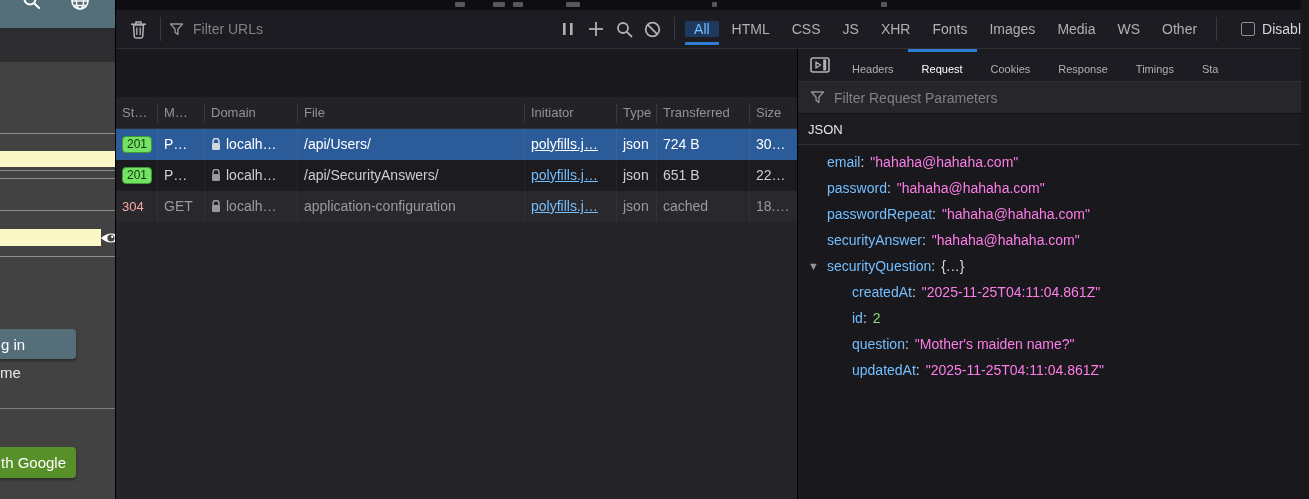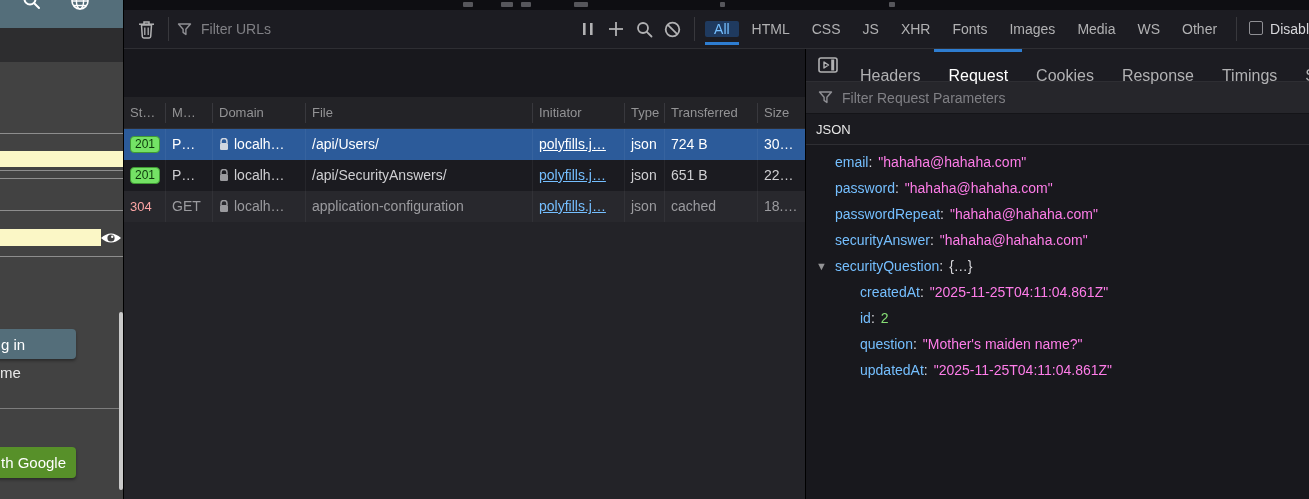--- a/index.html
+++ b/index.html
@@ -15,38 +15,38 @@
   .autofill{position:absolute;left:0;background:#fbf7c6;}
   .eye{position:absolute;left:100px;top:230px;width:22px;height:16px;}
   .pbtn{position:absolute;left:-4px;color:#fff;font-size:15px;border:none;border-radius:4px;
         box-shadow:0 2px 3px rgba(0,0,0,.35);text-align:left;padding:0 0 0 5px;cursor:pointer;}
   .pbtn.login{top:329px;width:80px;height:30px;background:#546e7a;}
   .pbtn.google{top:447px;width:80px;height:31px;background:#579029;}
   .pme{position:absolute;left:0;top:364px;color:#e8e8e8;font-size:15px;}
   .pscroll{position:absolute;right:0;top:312px;width:4px;height:178px;background:#c9c9c9;border-radius:2px;}
 
   
-  .devtools{position:absolute;left:123px;top:0;width:1186px;height:499px;background:#18181d;border-left:1px solid #000;}
+  .devtools{position:absolute;left:115px;top:0;width:1186px;height:499px;background:#18181d;border-left:1px solid #000;}
   .sliver{position:absolute;left:0;top:0;width:100%;height:10px;background:#0e0e12;overflow:hidden;}
   .frag{position:absolute;top:2px;height:5px;background:#6f6f74;opacity:.75;border-radius:1px;}
 
   .toolbar{position:absolute;left:0;top:10px;width:100%;height:39px;background:#1c1c22;
            border-bottom:1px solid #2e2e33;display:flex;align-items:center;}
   .tb-icon{display:flex;align-items:center;justify-content:center;background:none;border:none;
            padding:0;width:28px;height:28px;cursor:pointer;flex:none;}
   .vsep{width:1px;height:24px;background:#38383d;margin:0 8px;flex:none;}
   .filter-input{display:flex;align-items:center;flex:none;width:300px;color:#808085;}
   .filter-input input{background:transparent;border:none;outline:none;color:#d7d7db;font-size:14px;width:250px;}
   .filter-input input::placeholder{color:#808085;}
   .right-group{margin-left:auto;display:flex;align-items:center;}
   .pill{flex:none;position:relative;margin:0 2px;padding:0 9px;font-size:14px;color:#b1b1b3;
         background:none;border:none;border-radius:2px;cursor:pointer;}
   .pill.sel{color:#75bfff;background:#1f3a5f;}
   .pill.sel::after{content:"";position:absolute;left:0;right:0;bottom:-8px;height:3px;background:#2e7dd1;}
-  .cache{display:flex;flex:none;margin-left:4px;overflow:hidden;}
+  .cache{display:flex;align-items:center;flex:none;margin-left:16px;overflow:hidden;}
   .cb{width:14px;height:14px;border:1px solid #8f8f94;border-radius:2px;margin-right:7px;flex:none;cursor:pointer;}
   .cache span{color:#d7d7db;font-size:14px;white-space:nowrap;}
 
   .content{position:absolute;left:0;top:49px;width:100%;height:450px;display:flex;}
 
   
   .nettable{width:681px;flex:none;background:#232328;display:flex;flex-direction:column;margin-top:48px;}
   .thead{display:flex;height:32px;background:#232327;border-bottom:1px solid #2e2e33;align-items:center;
          color:#939395;font-size:13px;flex:none;}
   .thead>div{padding:0 6px;border-right:1px solid #38383d;height:20px;line-height:20px;overflow:hidden;white-space:nowrap;}
@@ -68,21 +68,21 @@
   .st-plain{color:#fca5a5;font-size:13px;}
   .init-link{text-decoration:underline;cursor:pointer;}
   .row-sel .init-link{color:#fff;}
   .row-even .init-link,.row-odd .init-link{color:#75bfff;}
   .locksvg{margin-right:5px;flex:none;}
   .dom-txt{color:inherit;}
 
   
   .detail{flex:1;background:#18181d;border-left:1px solid #000;display:flex;flex-direction:column;overflow:hidden;}
   .dtabs{height:33px;background:#1c1c22;border-bottom:1px solid #2e2e33;display:flex;align-items:center;flex:none;}
-  .dtab{position:relative;height:33px;line-height:33px;padding:10px 14px;font-size:16px;color:#b1b1b3;
+  .dtab{position:relative;height:33px;line-height:33px;padding:4px 14px;font-size:11px;color:#b1b1b3;
         background:none;border:none;cursor:pointer;white-space:nowrap;flex:none;}
   .dtab.sel{color:#fff;}
   .dtab.sel::before{content:"";position:absolute;left:0;right:0;top:0;height:3px;background:#2e7dd1;}
   .pane-toggle{margin:0 4px 0 8px;}
   .dfilter{height:32px;background:#26262b;border-bottom:1px solid #141418;display:flex;align-items:center;
            padding-left:12px;flex:none;}
   .dfilter input{background:transparent;border:none;outline:none;color:#d7d7db;font-size:14px;width:300px;}
   .dfilter input::placeholder{color:#808085;}
   .jsonbar{height:31px;background:#1b1b20;border-bottom:1px solid #2e2e33;color:#e8e8e8;font-size:13px;
            display:flex;align-items:center;padding-left:10px;flex:none;}

